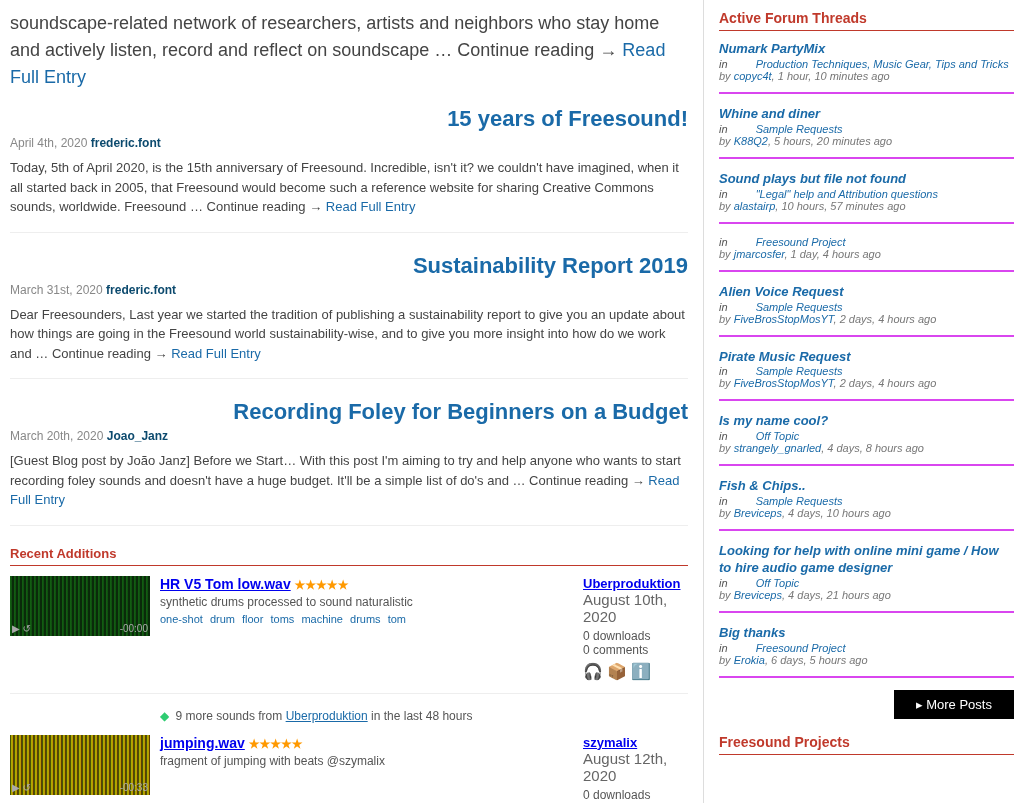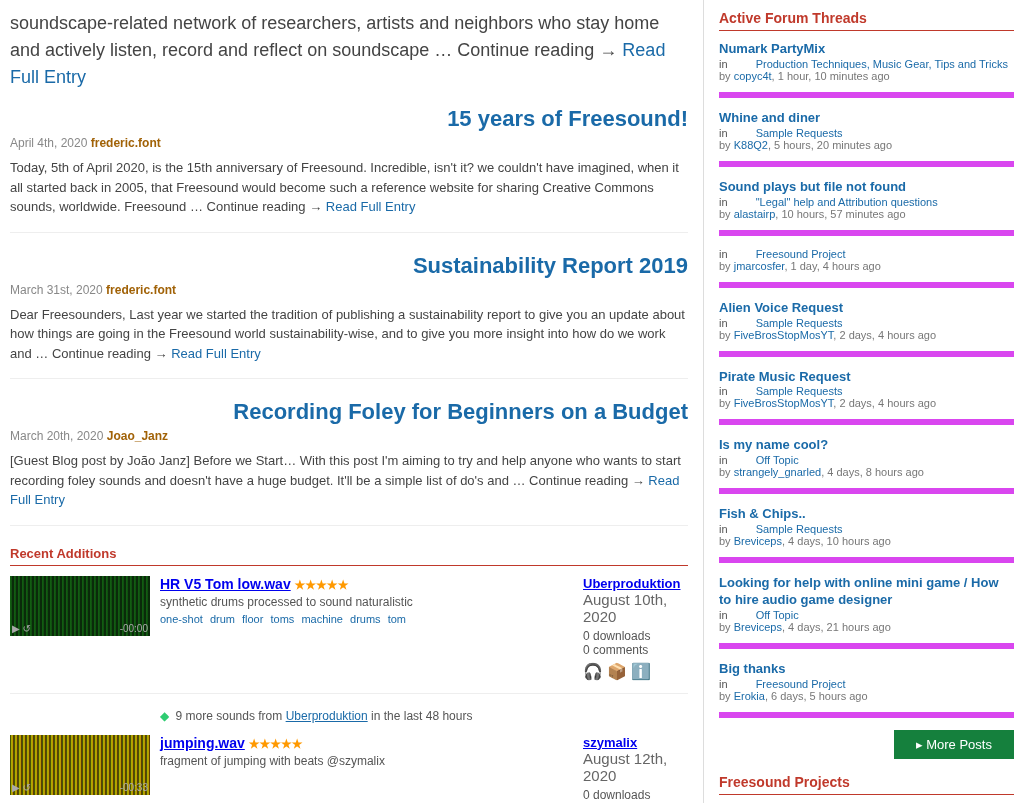--- a/index.html
+++ b/index.html
@@ -11,21 +11,21 @@
     .main-content { flex: 1; padding: 10px 15px 10px 10px; min-width: 0; border-right: 1px solid #ddd; }
     
     
     .sidebar { width: 320px; padding: 10px 10px 10px 15px; flex-shrink: 0; }
     
     
     .blog-post { margin-bottom: 20px; padding-bottom: 15px; border-bottom: 1px solid #eee; }
     .blog-post h2 { font-size: 22px; font-weight: bold; margin-bottom: 4px; text-align: right; }
     .blog-post h2 a { color: #1a6aa8; text-decoration: none; }
     .blog-post .meta { font-size: 12px; color: #888; margin-bottom: 8px; }
-    .blog-post .meta .author { font-weight: bold; color: #a16207; }
+    .blog-post .meta .author { font-weight: bold; color: #0c4a6e; }
     .blog-post .excerpt { font-size: 13px; color: #444; line-height: 1.5; }
     .blog-post .read-more { color: #1a6aa8; text-decoration: none; font-size: 13px; }
     
     
     .recent-additions { margin-top: 5px; }
     .recent-additions-title { font-size: 13px; font-weight: bold; color: #c0392b; border-bottom: 1px solid #c0392b; padding-bottom: 4px; margin-bottom: 10px; }
     
     .sound-item { display: flex; align-items: flex-start; margin-bottom: 15px; padding-bottom: 12px; border-bottom: 1px solid #eee; }
     .sound-thumb { width: 140px; height: 60px; background: #1a1a2e; flex-shrink: 0; margin-right: 10px; position: relative; overflow: hidden; }
     .sound-thumb .controls { position: absolute; bottom: 2px; left: 2px; font-size: 10px; color: #aaa; }
@@ -45,29 +45,29 @@
     .stars { color: #f90; font-size: 12px; }
     
     .more-sounds { font-size: 12px; color: #555; margin: 5px 0 12px 150px; }
     .more-sounds .diamond { color: #2ecc71; margin-right: 3px; }
     .more-sounds a { color: #1a6aa8; }
     
     
     .sidebar-section { margin-bottom: 15px; }
     .sidebar-title { font-size: 14px; font-weight: bold; color: #c0392b; border-bottom: 1px solid #c0392b; padding-bottom: 4px; margin-bottom: 10px; }
     
-    .forum-thread { margin-bottom: 12px; padding-bottom: 10px; border-bottom: 6px solid #d946ef; }
+    .forum-thread { margin-bottom: 12px; padding-bottom: 10px; border-bottom: 2px solid #d946ef; font-style: italic; }
     .forum-thread .thread-title { font-weight: bold; color: #1a6aa8; font-size: 13px; line-height: 1.3; }
     .forum-thread .thread-title a { color: #1a6aa8; text-decoration: none; }
     .forum-thread .thread-cat { font-size: 11px; color: #555; }
     .forum-thread .thread-cat a { color: #1a6aa8; text-decoration: none; padding-left: 25px; }
     .forum-thread .thread-by { font-size: 11px; color: #777; }
     .forum-thread .thread-by a { color: #1a6aa8; text-decoration: none; }
     
-    .more-posts-btn { display: block; background: #15803d; color: #fff; text-align: center; padding: 7px 12px; font-size: 13px; text-decoration: none; border: none; cursor: pointer; margin: 10px 0 10px auto; width: 120px; }
+    .more-posts-btn { display: block; background: #000000; color: #fff; text-align: center; padding: 7px 12px; font-size: 13px; text-decoration: none; border: none; cursor: pointer; margin: 10px 0 10px auto; width: 120px; }
     
     
     .waveform-green { background: linear-gradient(to right, #0a2a0a 0%, #0a2a0a 100%); position: relative; }
     .waveform-green::before { content: ''; position: absolute; top: 0; left: 0; right: 0; bottom: 0; background: repeating-linear-gradient(90deg, #0d4a0d 0px, #1a8a1a 1px, #0a2a0a 2px, #0a2a0a 4px); opacity: 0.8; }
     .waveform-yellow { background: #0a1a0a; position: relative; }
     .waveform-yellow::before { content: ''; position: absolute; top: 0; left: 0; right: 0; bottom: 0; background: repeating-linear-gradient(90deg, transparent 0px, #8a8a00 1px, #cccc00 2px, #aa6600 3px, transparent 4px); }
     .waveform-church { background: #0a0a1a; position: relative; }
     .waveform-church::before { content: ''; position: absolute; top: 0; left: 0; right: 0; bottom: 0; background: repeating-linear-gradient(90deg, transparent 0px, #1a3a5a 1px, #2a5a8a 2px, transparent 4px); }
     
     .top-text { font-size: 18px; color: #444; line-height: 1.5; margin-bottom: 15px; }

